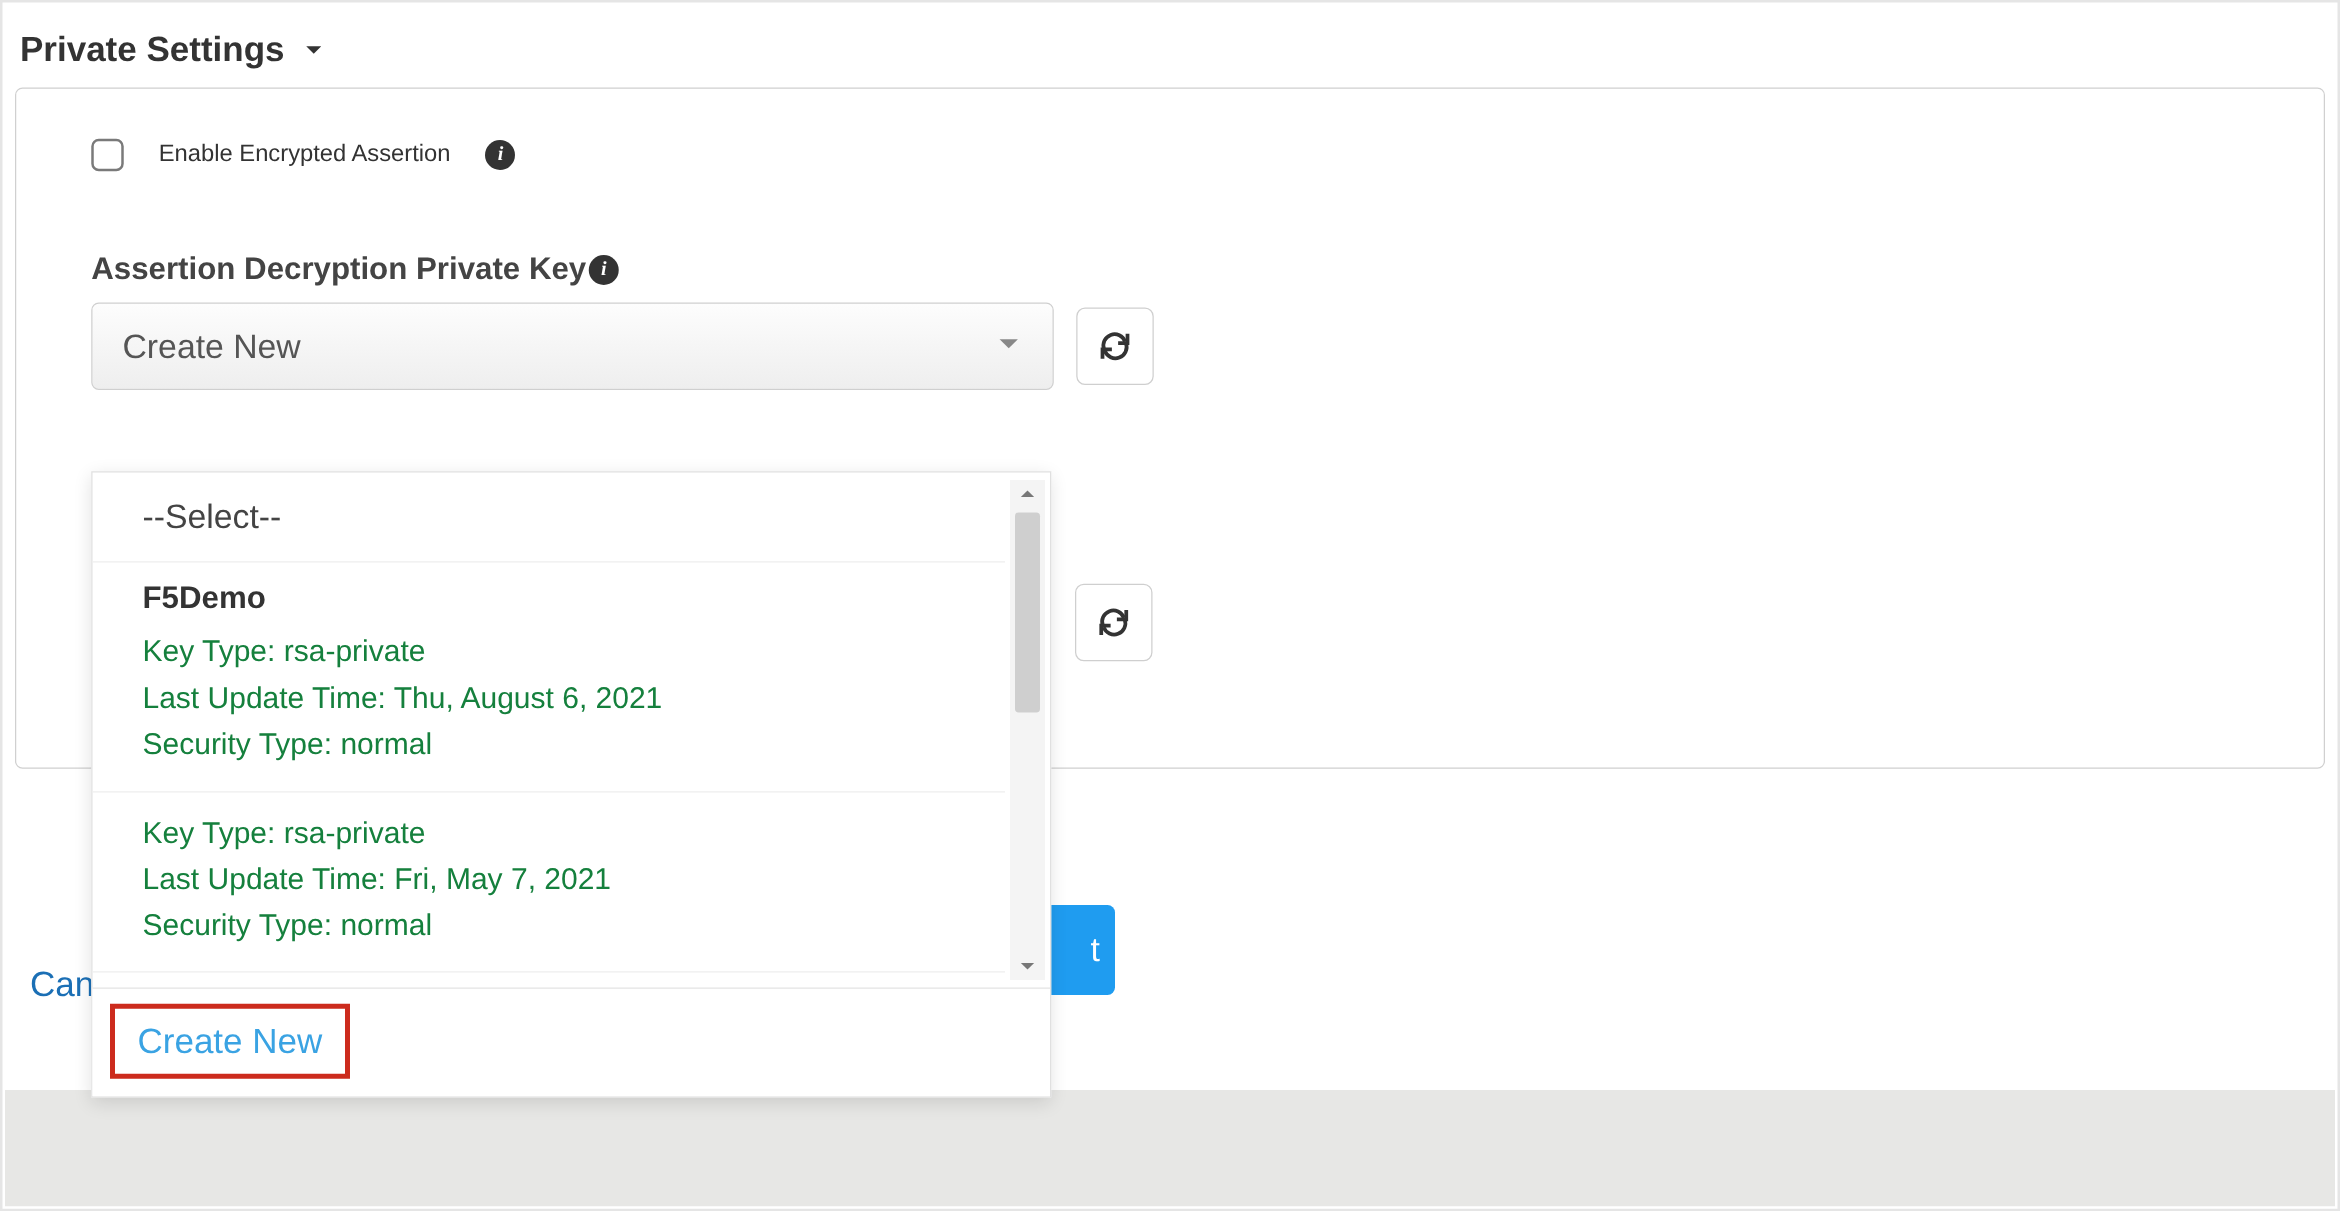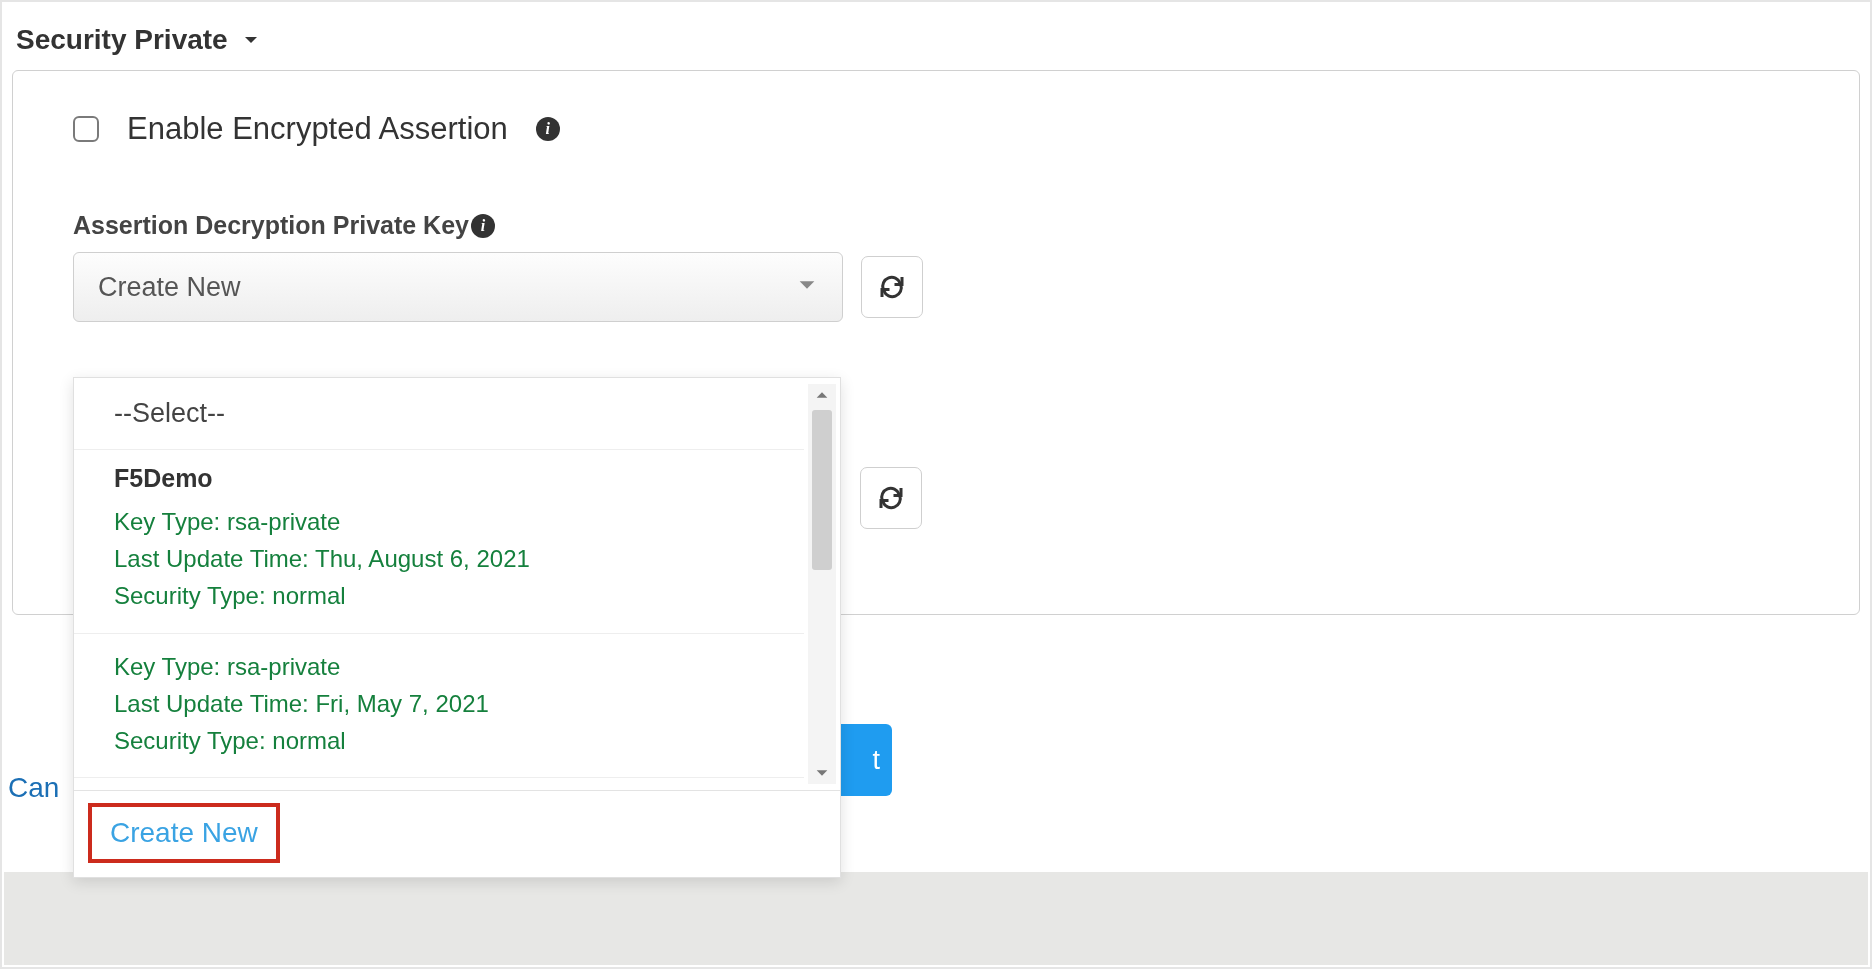--- a/index.html
+++ b/index.html
@@ -45,21 +45,21 @@
     gap: 28px;
     margin-bottom: 64px;
   }
   .checkbox {
     width: 26px; height: 26px;
     border: 2px solid #7a7a7a;
     border-radius: 6px;
     background: #fff;
   }
   .check-label {
-    font-size: 31px;
+    font-size: 19px;
     color: #333;
   }
   .info-icon {
     display: inline-flex;
     width: 24px; height: 24px;
     border-radius: 50%;
     background: #333;
     color: #fff;
     align-items: center;
     justify-content: center;
@@ -186,21 +186,21 @@
     display: inline-block;
     padding: 10px 18px;
     font-size: 28px;
     color: #3aa3e3;
     border: 4px solid #cc2b1d;
     font-weight: 500;
   }
   
   .cancel-link {
     position: absolute;
-    left: 6px;
+    left: 22px;
     top: 770px;
     font-size: 28px;
     color: #1b6fb5;
   }
   .next-btn {
     position: absolute;
     left: 830px;
     top: 722px;
     width: 60px;
     height: 72px;
@@ -225,21 +225,21 @@
   .dropdown, .create-new-link { position: relative; }
   .dropdown { position: absolute; }
   .dd-content { padding-right: 36px; }
 </style>
 </head>
 <body>
 
 <div class="outer">
 
   <div class="section-header">
-    <span>Security Private</span>
+    <span>Private Settings</span>
     <span class="caret-down">
       <svg viewBox="0 0 24 24">
           <path d="M4 8 L12 16 L20 8 Z" fill="#333"></path>
         </svg>
     </span>
   </div>
 
   <div class="panel">
 
     <div class="row-check">

